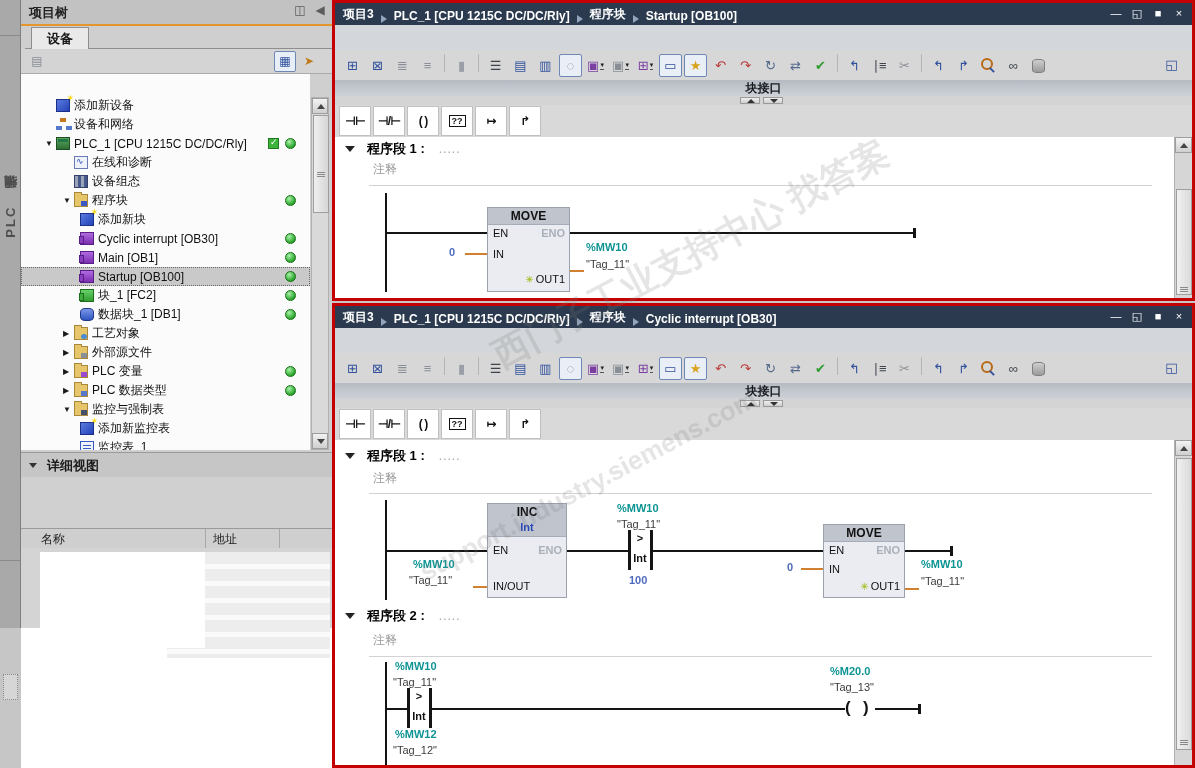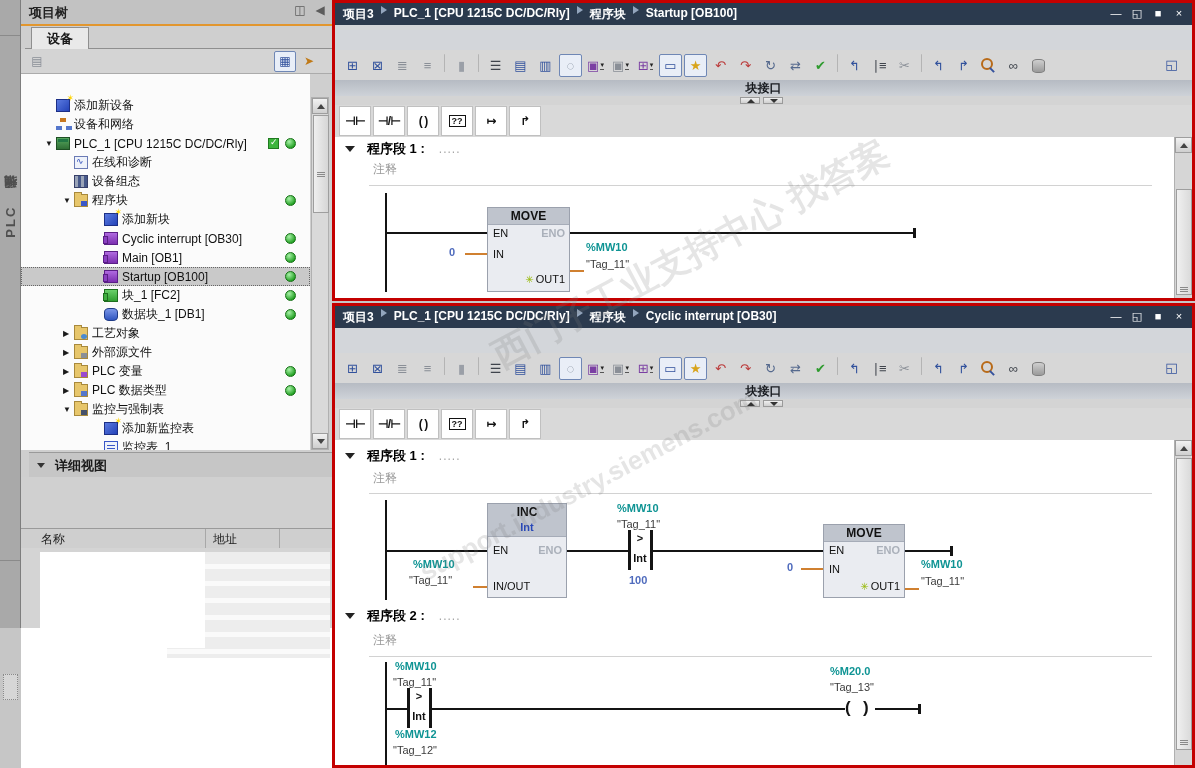--- a/index.html
+++ b/index.html
@@ -19,21 +19,21 @@
   .tp-hicons{position:absolute;right:4px;top:3px;display:flex;gap:4px}
   .tp-hicons .g{font-size:12px;color:#5c5c5c;width:16px;text-align:center;cursor:default}
   .tab-row{position:absolute;left:4px;top:26px;right:0;height:22px;border-bottom:1px solid #8f8f8f}
   .tp-tab{position:absolute;left:6px;top:1px;width:56px;height:21px;background:#e9e9e9;border:1px solid #8f8f8f;
       border-bottom:none;text-align:center;line-height:21px;font-weight:bold;font-size:13px}
   .tp-toolbar{position:absolute;left:0;top:49px;right:0;height:24px;background:#d4d4d4;border-bottom:1px solid #ababab}
   .tpi{position:absolute;top:2px;width:20px;height:19px;text-align:center;line-height:19px;font-size:12px;border:1px solid transparent}
   .tpi.active{border:1px solid #6f87b5;background:#e8eef8;border-radius:2px}
   .tree-body{position:absolute;left:0;top:74px;width:289px;height:376px;background:#fbfbfb;overflow:hidden;padding-top:22px;box-sizing:border-box}
   .trow{position:relative;height:19px;display:flex;align-items:center;padding-right:44px;white-space:nowrap}
-  .trow.l1{padding-left:24px}.trow.l2{padding-left:42px}.trow.l3{padding-left:72px}
+  .trow.l1{padding-left:24px}.trow.l2{padding-left:42px}.trow.l3{padding-left:48px}
   .trow.selected{background:#c9c9c9;outline:1px dotted #666;outline-offset:-1px}
   .tarrow{width:11px;flex:none;font-size:8px;color:#1a1a1a}
   .tlabel{font-size:12px;color:#111;overflow:hidden;text-overflow:ellipsis}
   .tic{width:14px;height:13px;flex:none;margin-right:4px;position:relative;display:inline-block;box-sizing:border-box}
   .ic-add{background:linear-gradient(135deg,#5a7ae0,#2443b8);border:1px solid #1c2f86}
   .ic-add::after{content:"✶";position:absolute;right:-5px;top:-7px;color:#ffd400;font-size:9px}
   .ic-net::before{content:"";position:absolute;left:4px;top:0;width:6px;height:4px;background:#c87820;
       box-shadow:-4px 8px 0 #5577cc,6px 8px 0 #5577cc}
   .ic-plc{background:linear-gradient(#57a85e,#2f6e35);border:1px solid #1e4f23}
   .ic-plc::before{content:"";position:absolute;left:1px;top:1px;right:1px;height:3px;background:#274}
@@ -61,37 +61,37 @@
   .tcheck.on::after{content:"✓";position:absolute;left:1px;top:-2px;color:#fff;font-size:9px;font-weight:bold}
   
   .tsb{position:absolute;right:3px;top:97px;width:18px;height:353px;background:#d9d9d9;border:1px solid #b0b0b0;box-sizing:border-box}
   .sbbtn{position:absolute;left:0;width:16px;height:16px;background:linear-gradient(#f2f2f2,#cfcfcf);border:1px solid #9e9e9e;box-sizing:border-box}
   .sbbtn::after{content:"";position:absolute;left:4px;border-left:4px solid transparent;border-right:4px solid transparent}
   .sb-up::after{top:5px;border-bottom:5px solid #444}
   .sb-dn::after{top:5px;border-top:5px solid #444}
   .tsb-thumb{position:absolute;left:1px;top:17px;width:14px;height:96px;background:linear-gradient(90deg,#efefef,#d6d6d6);border:1px solid #9e9e9e}
   .grip{position:absolute;left:3px;width:8px;height:1px;background:#8a8a8a;box-shadow:0 2px 0 #8a8a8a,0 4px 0 #8a8a8a}
   
-  .dv-header{position:absolute;left:8px;top:452px;right:0;height:24px;background:#c6c6c6;border-top:1px solid #9a9a9a;border-bottom:2px solid #d946ef}
+  .dv-header{position:absolute;left:0;top:452px;right:0;height:24px;background:#c6c6c6;border-top:1px solid #9a9a9a;border-bottom:2px solid #d946ef}
   .dv-chevron{position:absolute;left:4px;top:5px;width:16px;height:14px;text-align:center}
   .dv-chevron::after{content:"";position:absolute;left:4px;top:5px;border-left:4px solid transparent;border-right:4px solid transparent;border-top:5px solid #333}
   .dv-title{position:absolute;left:26px;top:4px;font-weight:bold;font-size:13px;color:#1a1a1a}
   .dv-gap{position:absolute;left:0;top:477px;right:0;height:51px;background:#d0d0d0}
   .dv-cols{position:absolute;left:0;top:528px;right:0;height:19px;background:#cfcfcf;border-top:1px solid #9a9a9a;border-bottom:1px solid #9a9a9a}
   .dv-col{position:absolute;top:2px;font-size:12px;color:#222}
   .dv-vline{position:absolute;top:0;bottom:0;width:1px;background:#a8a8a8}
   .dv-body{position:absolute;left:0;top:548px;right:0;bottom:0;background:#fff}
   .dv-gray{position:absolute;left:0;top:0;right:0;height:80px;background:#d4d4d4}
   .dv-white{position:absolute;left:19px;top:4px;width:165px;height:96px;background:#fff}
   .dv-stripes{position:absolute;left:146px;top:4px;width:163px;height:106px;
       background:repeating-linear-gradient(#ededed 0 12px,#fafafa 12px 17px)}
   
   .win{position:absolute;left:332px;width:863px;border:3px solid #c40000;box-sizing:border-box;background:#d2d2d2}
   .titlebar{position:absolute;left:0;top:0;right:0;height:22px;background:#2b3a4e;display:flex;align-items:center;padding-left:8px}
-  .crumb{display:flex;align-items:flex-start}
+  .crumb{display:flex;align-items:flex-end}
   .ct{color:#fff;font-weight:bold;font-size:12px;white-space:nowrap}
   .csep{width:0;height:0;border-top:4px solid transparent;border-bottom:4px solid transparent;border-left:6px solid #93a5bd;margin:0 7px}
   .crumb:last-child .csep{display:none}
   .winbtns{position:absolute;right:5px;top:3px;display:flex;gap:5px}
   .wbtn{width:16px;height:15px;color:#fff;font-size:11px;line-height:15px;text-align:center}
   .band{position:absolute;left:0;top:22px;right:0;height:25px;background:#d3d6da;border-bottom:1px solid #bcbcbc}
   .etoolbar{position:absolute;left:0;top:47px;right:0;height:30px;background:#d7d7d7;border-bottom:1px solid #aeaeae;
       display:flex;align-items:center;padding-left:5px}
   .tbi{height:21px;min-width:21px;display:flex;align-items:center;justify-content:center;margin:0 1px;
       border:1px solid transparent;border-radius:2px;position:relative}

